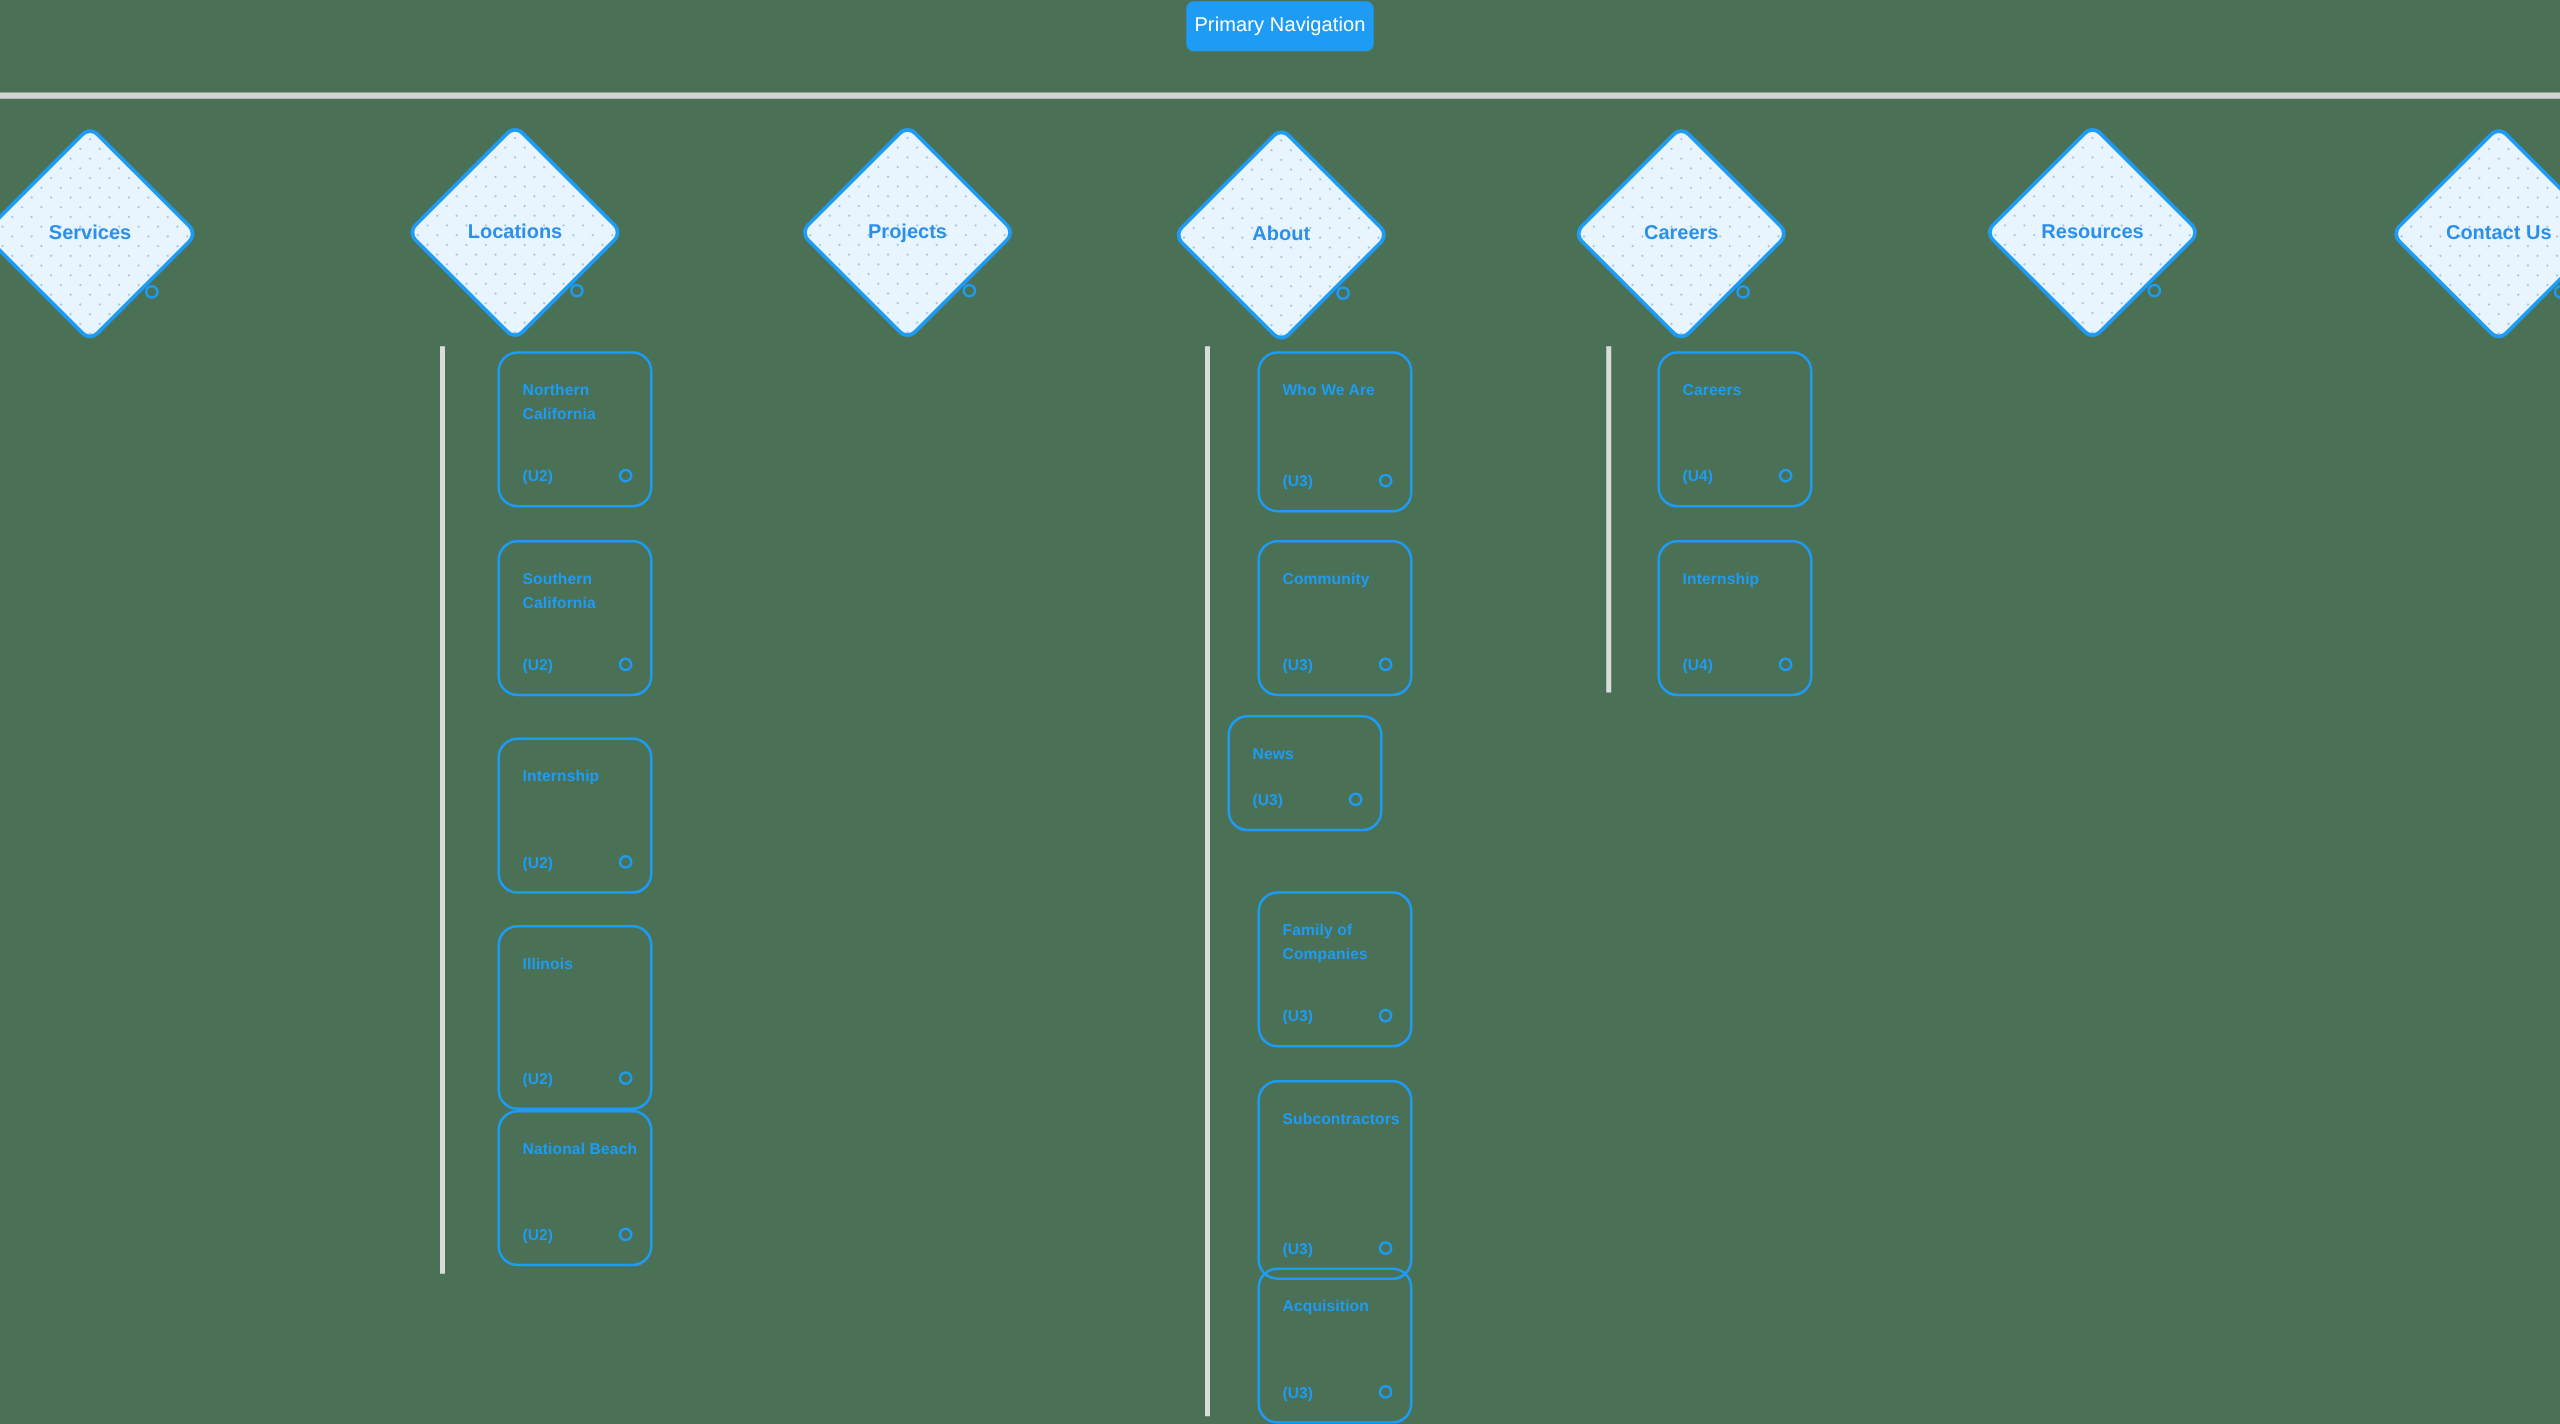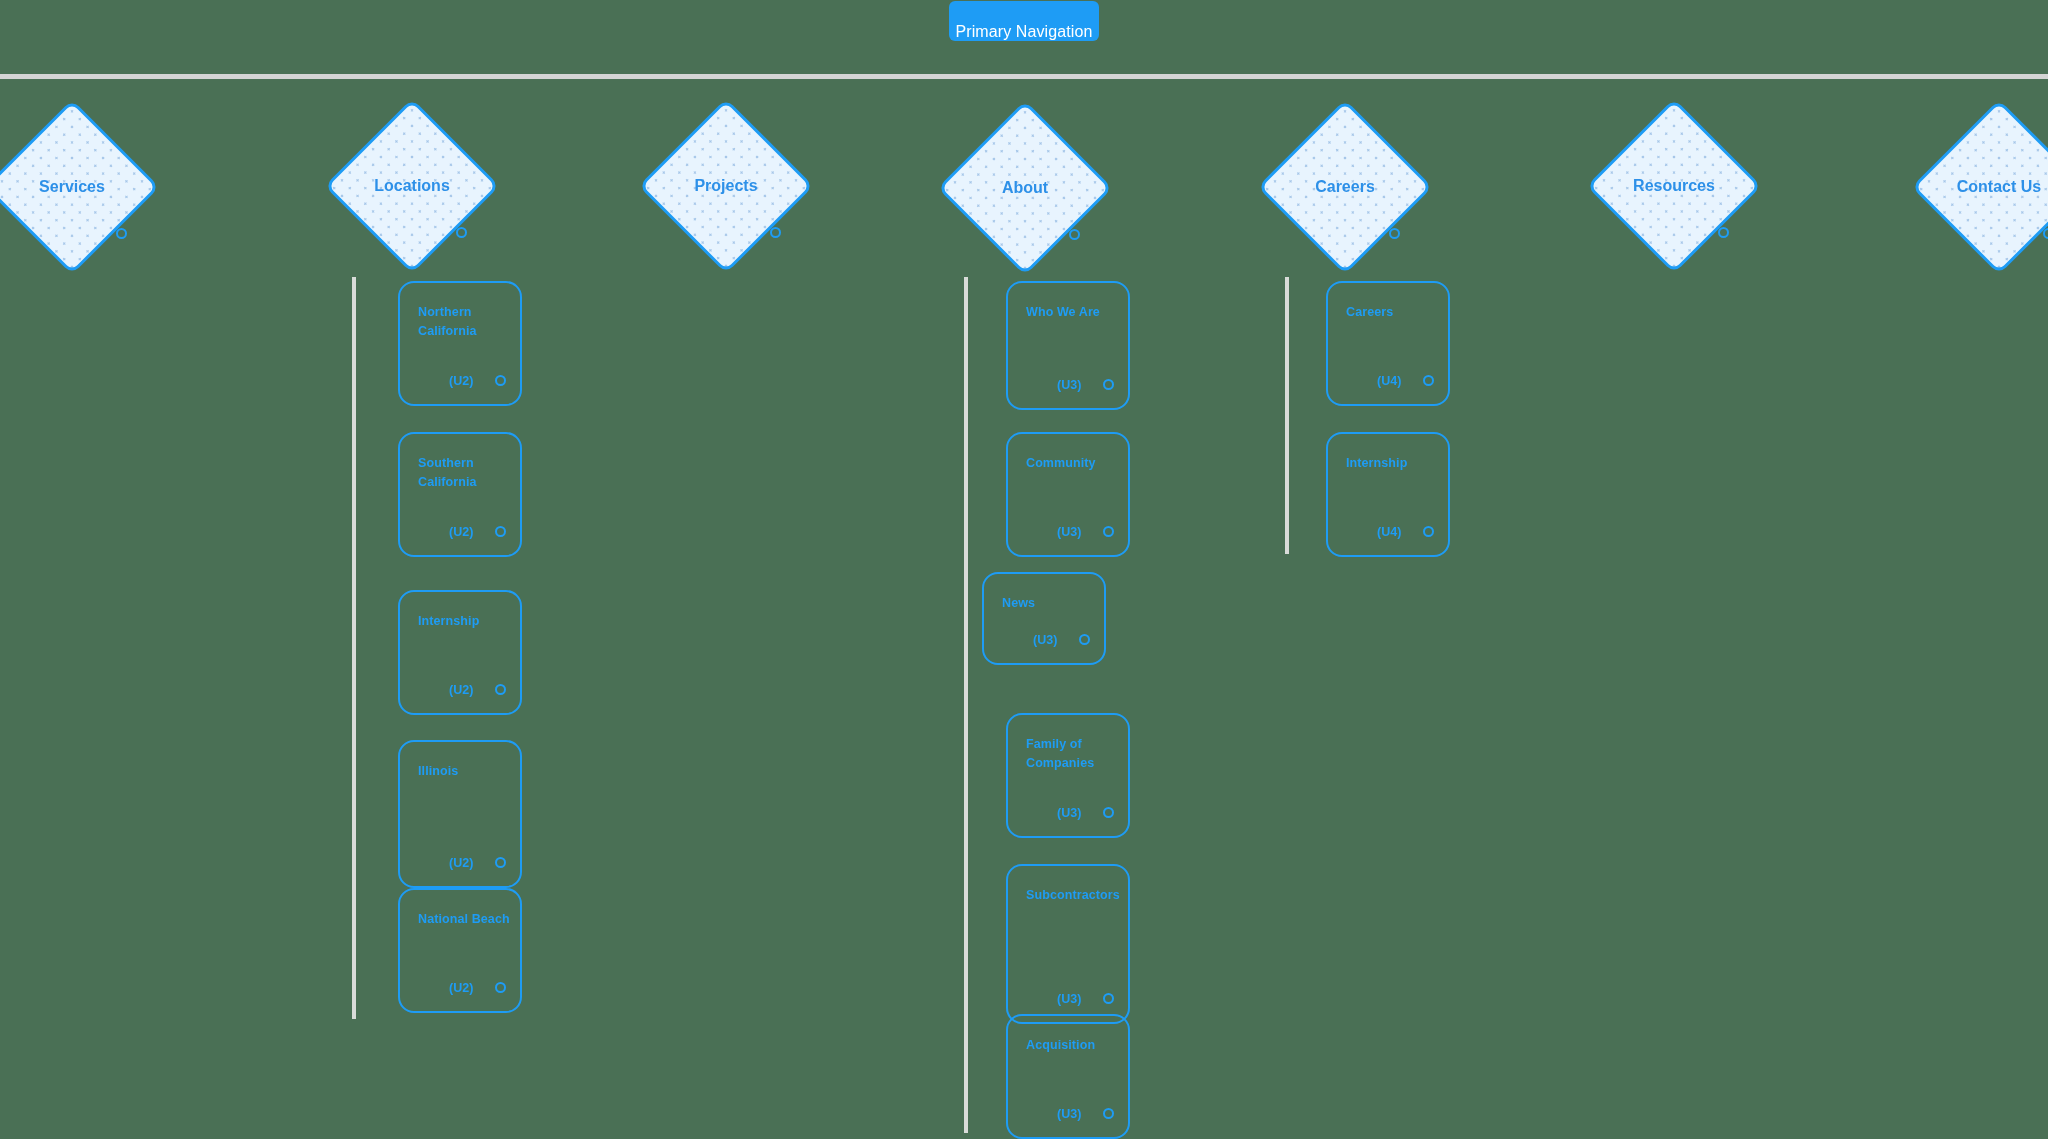--- a/index.html
+++ b/index.html
@@ -26,21 +26,21 @@
   
   .nav-pill {
     position: absolute;
     left: 949px;
     top: 1px;
     width: 150px;
     height: 40px;
     background: #1e9cf5;
     border-radius: 6px;
     display: flex;
-    align-items: flex-end;
+    align-items: center;
     justify-content: center;
     color: #ffffff;
     font-size: 16px;
     letter-spacing: .1px;
   }
 
   
   .top-divider {
     position: absolute;
     left: 0;
@@ -123,21 +123,20 @@
     font-weight: 700;
     letter-spacing: .1px;
   }
   .card-meta {
     position: absolute;
     left: 18px;
     bottom: 16px;
     color: #1e9cf5;
     font-size: 12.5px;
     font-weight: 700;
-    margin-left: 31px;
   }
   .card-dot {
     position: absolute;
     right: 14px;
     bottom: 18px;
     width: 11px;
     height: 11px;
     box-sizing: border-box;
     border: 2px solid #1e9cf5;
     border-radius: 50%;

